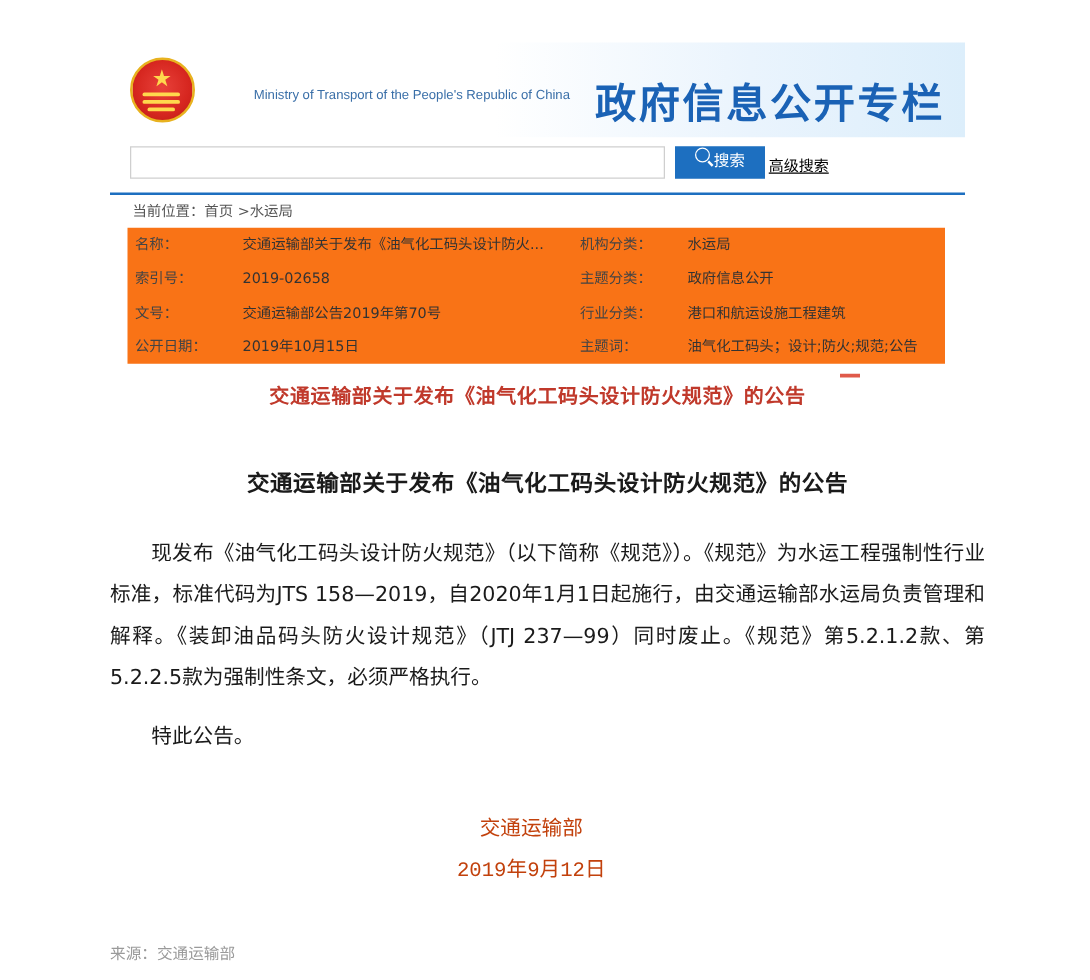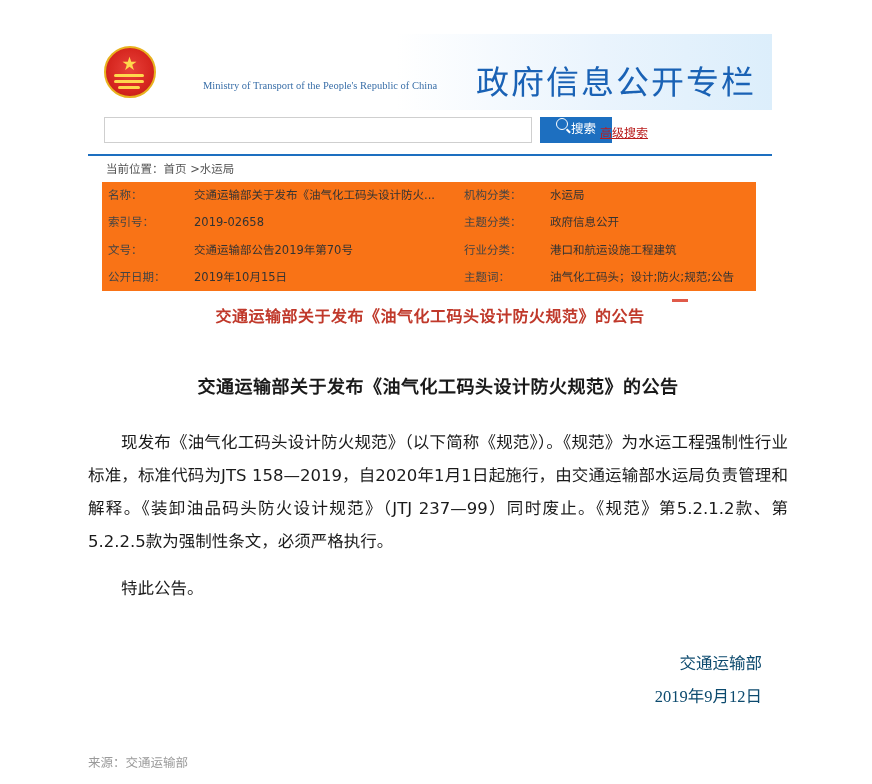--- a/index.html
+++ b/index.html
@@ -82,34 +82,34 @@
     font-family: "DejaVu Sans", sans-serif;
     font-size: 24px;
     font-weight: bold;
     color: #1558a8;
     letter-spacing: 1px;
     white-space: nowrap;
   }
   .ministry-en {
     position: absolute;
     left: 80px;
-    top: 46px;
-    font-family: Liberation Serif, serif;
+    top: 36px;
+    font-family: Liberation Sans, sans-serif;
     font-size: 10.5px;
     color: #3a6fa8;
     white-space: nowrap;
     padding-left: 35px;
   }
   .banner-title {
     position: absolute;
     right: 16px;
     top: 22px;
     font-family: "DejaVu Sans", sans-serif;
     font-size: 33px;
-    font-weight: normal;
+    font-weight: bold;
     color: #1a62b5;
     letter-spacing: 2px;
     white-space: nowrap;
   }
 
   
   .search-row {
     position: relative;
     height: 44px;
     background: #ffffff;
@@ -155,24 +155,24 @@
   .search-btn .mag::after {
     content: "";
     position: absolute;
     right: -4px; bottom: -3px;
     width: 5px; height: 1.6px;
     background: #fff;
     transform: rotate(45deg);
   }
   .adv-search {
     position: absolute;
-    left: 512px;
+    left: 527px;
     top: 13px;
     font-size: 12px;
-    color: #b91c1c;
+    color: #000000;
     text-decoration: underline;
     cursor: pointer;
     font-family: "DejaVu Sans", sans-serif;
   }
 
   
   .breadcrumb {
     position: relative;
     height: 26px;
     line-height: 26px;
@@ -256,25 +256,25 @@
     margin: 0 0 14px 0;
     font-family: "DejaVu Sans", serif;
     font-size: 16.5px;
     line-height: 33px;
     color: #1a1a1a;
     text-align: justify;
     text-indent: 2em;
   }
   .sign {
     margin-top: 42px;
-    text-align: right;
-    font-family: Liberation Serif, serif;
+    text-align: center;
+    font-family: Liberation Mono, monospace;
     font-size: 16.5px;
     line-height: 33px;
-    color: #0c4a6e;
+    color: #c2410c;
     padding-right: 26px;
   }
   .sign div { margin: 0; }
 
   .source {
     position: absolute;
     left: 88px;
     top: 752px;
     font-family: "DejaVu Sans", sans-serif;
     font-size: 12.5px;

